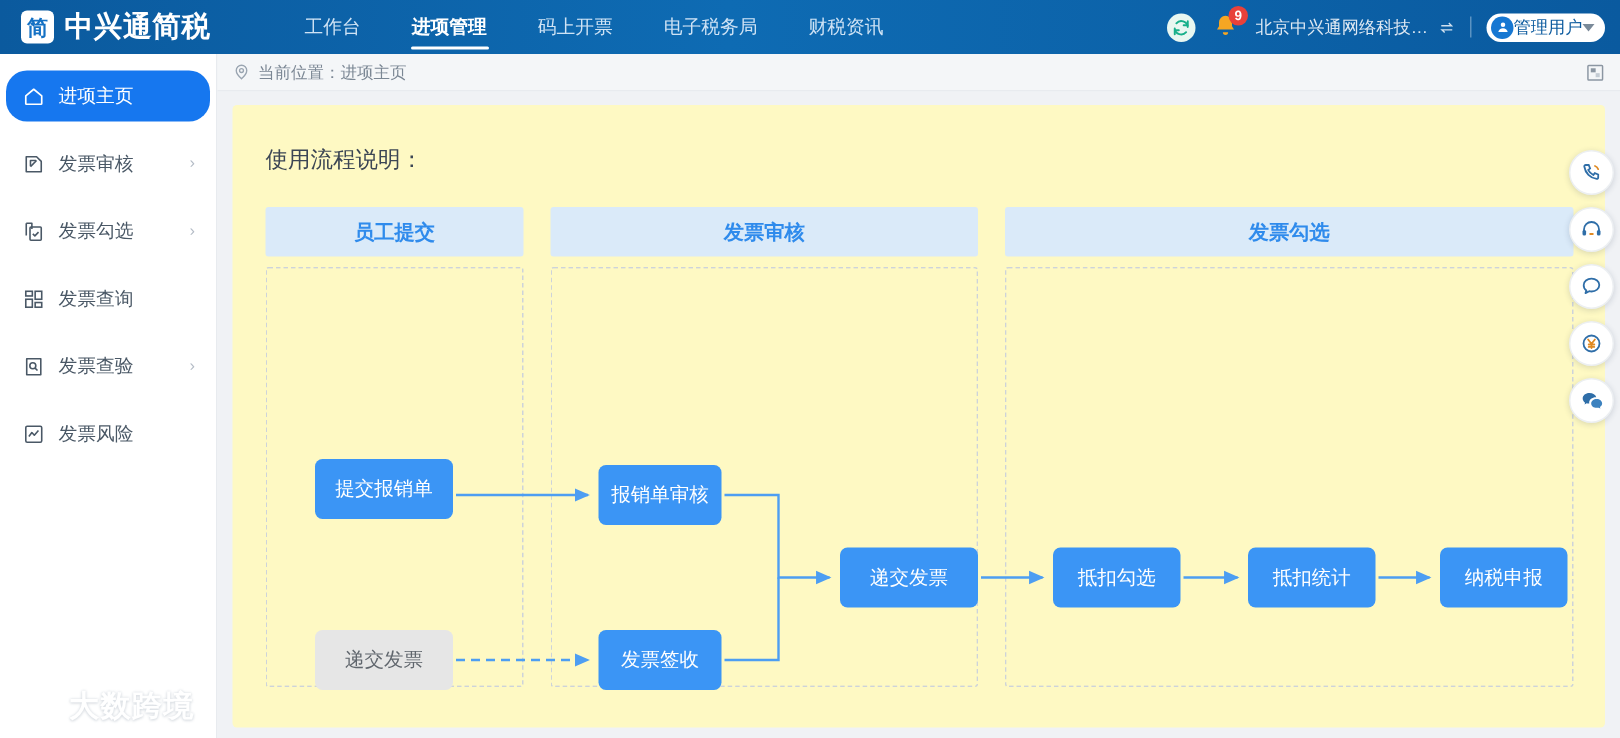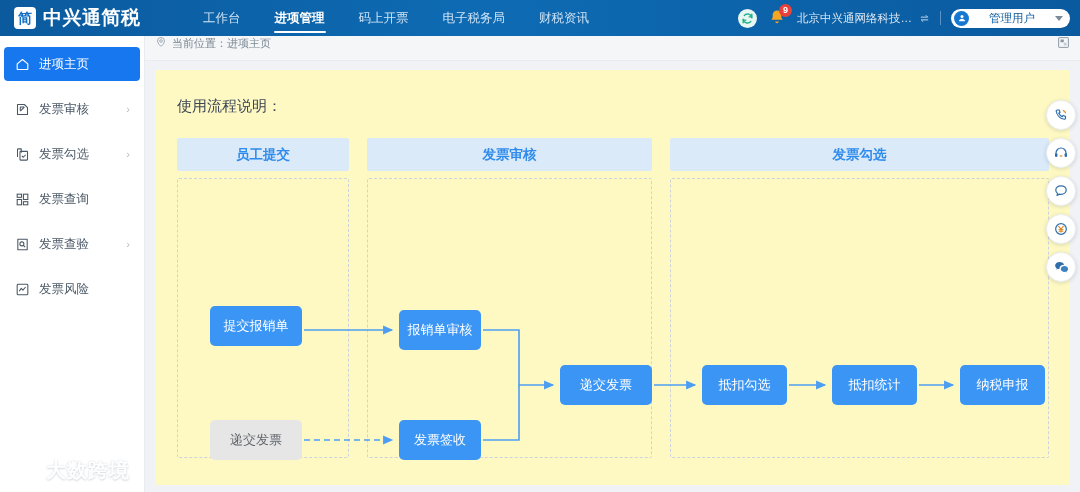--- a/index.html
+++ b/index.html
@@ -58,55 +58,55 @@
   }
   .company {
     color: #dfe9f3; font-size: 11.5px; display: flex; align-items: center; gap: 4px;
     max-width: 150px; cursor: pointer;
   }
   .company-name {
     max-width: 118px; overflow: hidden; white-space: nowrap; text-overflow: ellipsis;
   }
   .vsep { width: 1px; height: 14px; background: #5b93c2; }
   .user-pill {
-    display: flex; align-items: center; gap: 20px;
+    display: flex; align-items: center; gap: 0;
     background: #ffffff; border-radius: 11px; padding: 2px 7px 2px 3px;
     cursor: pointer;
   }
   .user-avatar {
     width: 15px; height: 15px; border-radius: 50%; background: #1677d2;
     display: flex; align-items: center; justify-content: center;
   }
   .user-name { color: #0b5a9e; font-size: 11.5px; }
   .caret-dn { width: 0; height: 0; border-left: 4px solid transparent; border-right: 4px solid transparent; border-top: 5px solid #7a8a99; }
 
   
   .sidebar {
     position: absolute; top: 36px; left: 0;
     width: 145px; height: 456px; background: #ffffff;
     border-right: 1px solid #e8ebef;
   }
   .side-item {
     display: flex; align-items: center; height: 34px;
-    margin: 0 4px; padding: 0 10px; border-radius: 4px;
+    margin: 0 4px; padding: 0 10px; border-radius: 14px;
     color: #4a5866; font-size: 12.5px; cursor: pointer;
   }
   .side-spacer { height: 11px; }
   .side-item.active { background: #1677ef; color: #ffffff; }
   .side-ico { width: 16px; height: 16px; margin-right: 9px; flex: none; display:flex; align-items:center; justify-content:center; }
   .side-label { flex: 1; }
   .side-arrow { color: #b4bcc6; font-size: 11px; }
   .side-item.active .side-arrow { color: #d9e9ff; }
 
   
   .crumbbar {
     position: absolute; top: 36px; left: 145px;
     width: 935px; height: 25px;
     background: #f4f6f8; border-bottom: 1px solid #e8ebef;
-    display: flex; align-items: flex-start; padding: 0 10px;
+    display: flex; align-items: center; padding: 0 10px;
   }
   .crumb-text { color: #7b8794; font-size: 11px; margin-left: 5px; }
   .expand-btn { margin-left: auto; cursor: pointer; display:flex; }
 
   
   .main {
     position: absolute; top: 61px; left: 145px;
     width: 935px; height: 431px; padding: 9px 10px 0 10px;
     background: #f0f2f5;
   }

